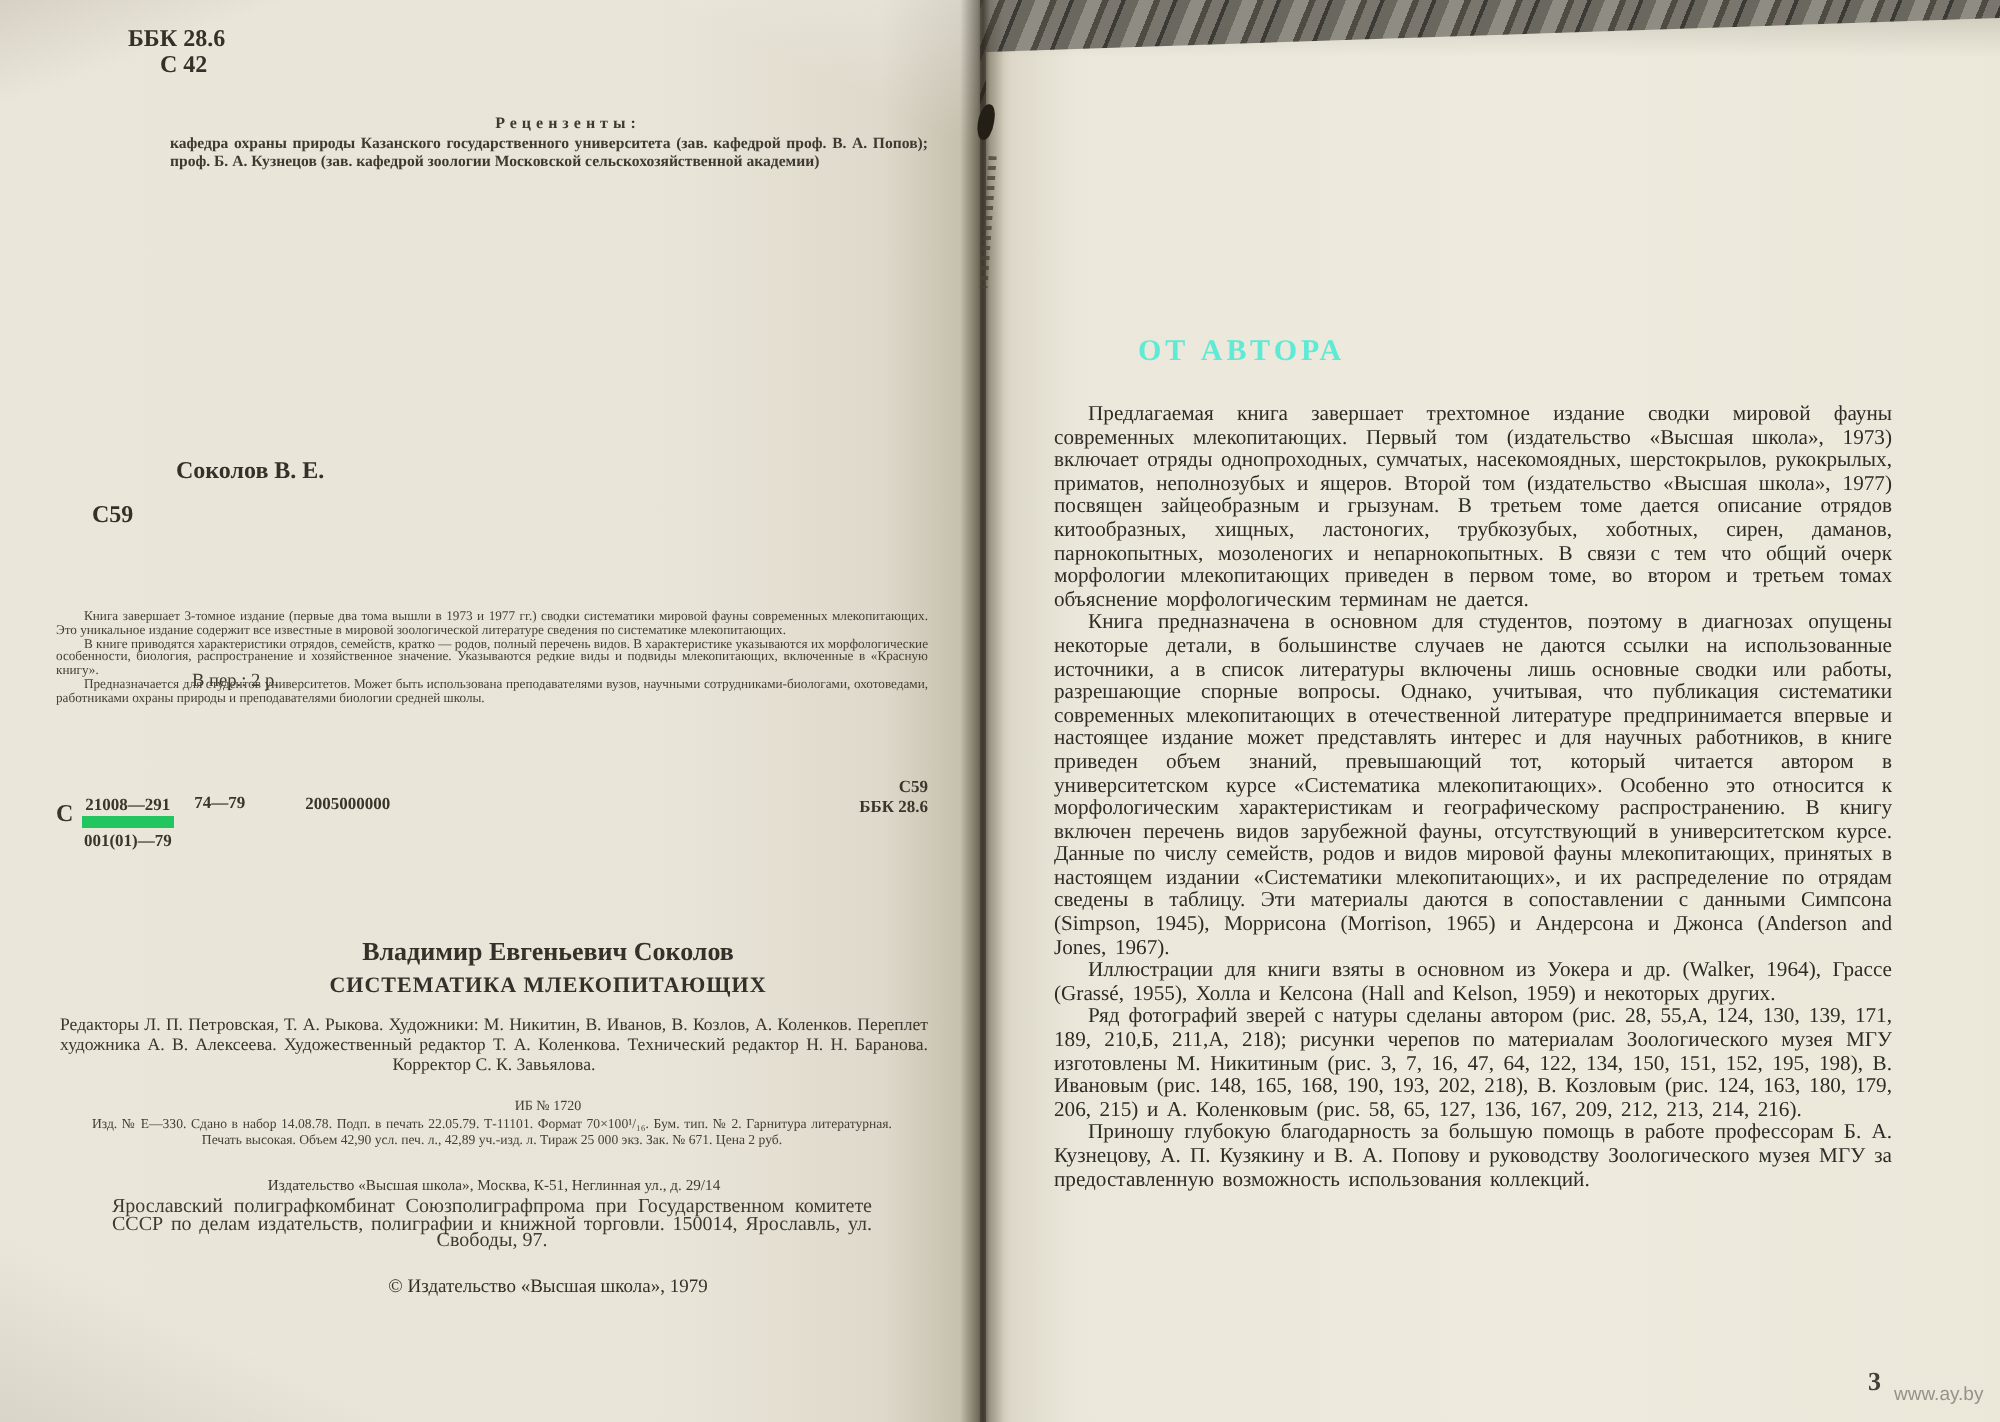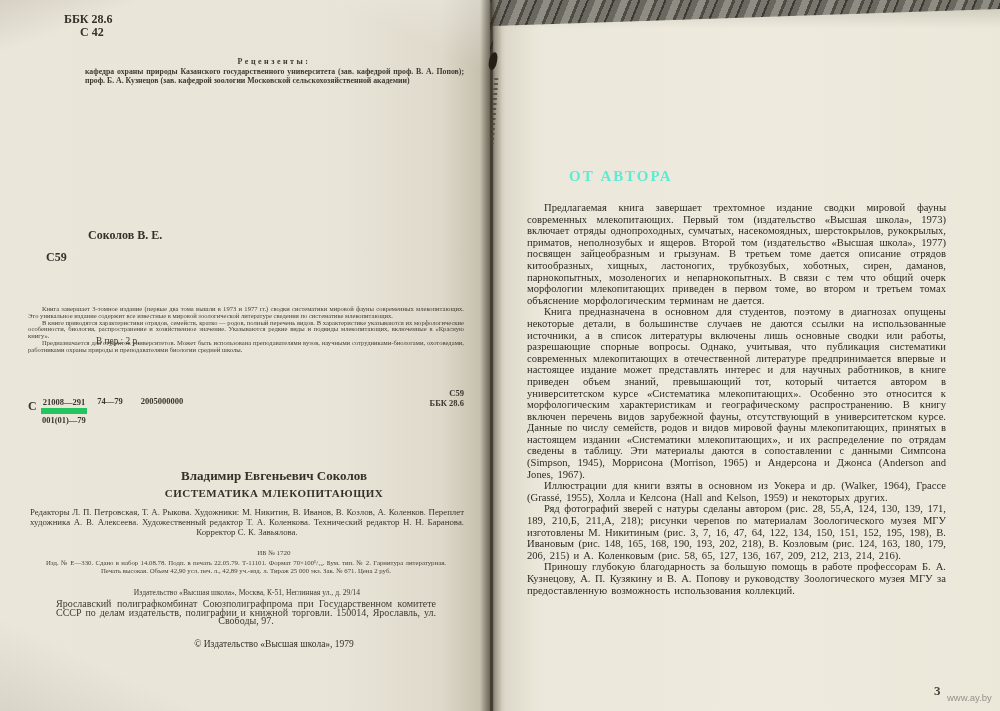--- a/index.html
+++ b/index.html
@@ -28,34 +28,34 @@
     background:linear-gradient(90deg,rgba(50,44,32,0) 0%,rgba(50,44,32,.45) 40%,rgba(35,30,20,.65) 52%,rgba(50,44,32,.25) 68%,rgba(50,44,32,0) 100%);}
   .ink-blot{position:absolute;left:9px;top:52px;width:8px;height:18px;background:#241f16;border-radius:60% 40% 55% 45%;transform:rotate(8deg);}
   .gutter-squiggle{position:absolute;left:12px;top:78px;width:4px;height:66px;transform:rotate(4deg);
     background:repeating-linear-gradient(180deg,#4a4436 0 2px,rgba(74,68,54,0) 2px 5px);opacity:.8;}
   
   .t{position:absolute;z-index:5;}
   .b{font-weight:bold;}
   
   .bbk1{left:64px;top:12px;font-size:12px;}
   .bbk2{left:80px;top:25px;font-size:12px;}
-  .rev-h{left:85px;top:57px;width:378px;text-align:center;font-size:8px;letter-spacing:2.5px;font-weight:bold;color:#3e3a31;}
+  .rev-h{left:95px;top:57px;width:378px;text-align:center;font-size:8px;letter-spacing:2.5px;font-weight:bold;color:#3e3a31;}
   .rev-t{left:85px;top:67px;width:379px;font-size:7.8px;line-height:9.2px;font-weight:bold;text-align:justify;color:#3e3a31;}
   .auth-s{left:88px;top:228px;font-size:12px;}
   .ecode{left:46px;top:250px;font-size:12px;}
   .entry{left:85px;top:248px;width:378px;font-size:11.4px;line-height:13.4px;text-align:justify;text-indent:14px;word-spacing:2.5px;color:#33302a;}
   .bind{left:96px;top:297px;font-size:9.3px;color:#3e3a31;margin-top:39px;}
   .annot{left:28px;top:306px;width:436px;font-size:6.6px;line-height:6.8px;text-align:justify;color:#453f34;}
   .annot p{margin:0;text-indent:14px;}
   .formula{left:28px;top:380px;font-size:8.5px;font-weight:bold;color:#3a352c;}
   .formula .pre{font-size:12px;vertical-align:-6px;}
   .frac{display:inline-block;text-align:center;vertical-align:middle;margin:0 10px 0 4px;}
   .frac .num{display:block;border-bottom:6px solid #22c55e;padding:0 2px 1px;margin-top:17px;}
   .frac .den{display:block;padding-top:1px;}
-  .ftail{margin-right:18px;text-align:center;}
+  .ftail{margin-right:30px;text-align:center;}
   .codes-r{left:370px;top:389px;width:94px;text-align:right;font-size:8.5px;line-height:9.5px;font-weight:bold;color:#3a352c;}
   .auth-f{left:85px;top:468px;width:378px;text-align:center;font-size:13px;font-weight:bold;}
   .btitle{left:85px;top:487px;width:378px;text-align:center;font-size:11px;font-weight:bold;letter-spacing:.5px;}
   .credits{left:30px;top:507px;width:434px;font-size:8.8px;line-height:10.2px;text-align:justify;text-align-last:center;color:#3a352c;}
   .ib{left:85px;top:549px;width:378px;text-align:center;font-size:7px;color:#453f34;}
   .imprint{left:46px;top:559px;width:400px;font-size:6.8px;line-height:7.6px;text-align:justify;text-align-last:center;color:#453f34;}
   .publ{left:30px;top:588px;width:434px;text-align:center;font-size:7.6px;color:#3e3a31;}
   .printer{left:56px;top:600px;width:380px;font-size:10px;line-height:8.6px;text-align:justify;text-align-last:center;color:#3e3a31;}
   .copyr{left:85px;top:639px;width:378px;text-align:center;font-size:9.5px;color:#33302a;}
   

